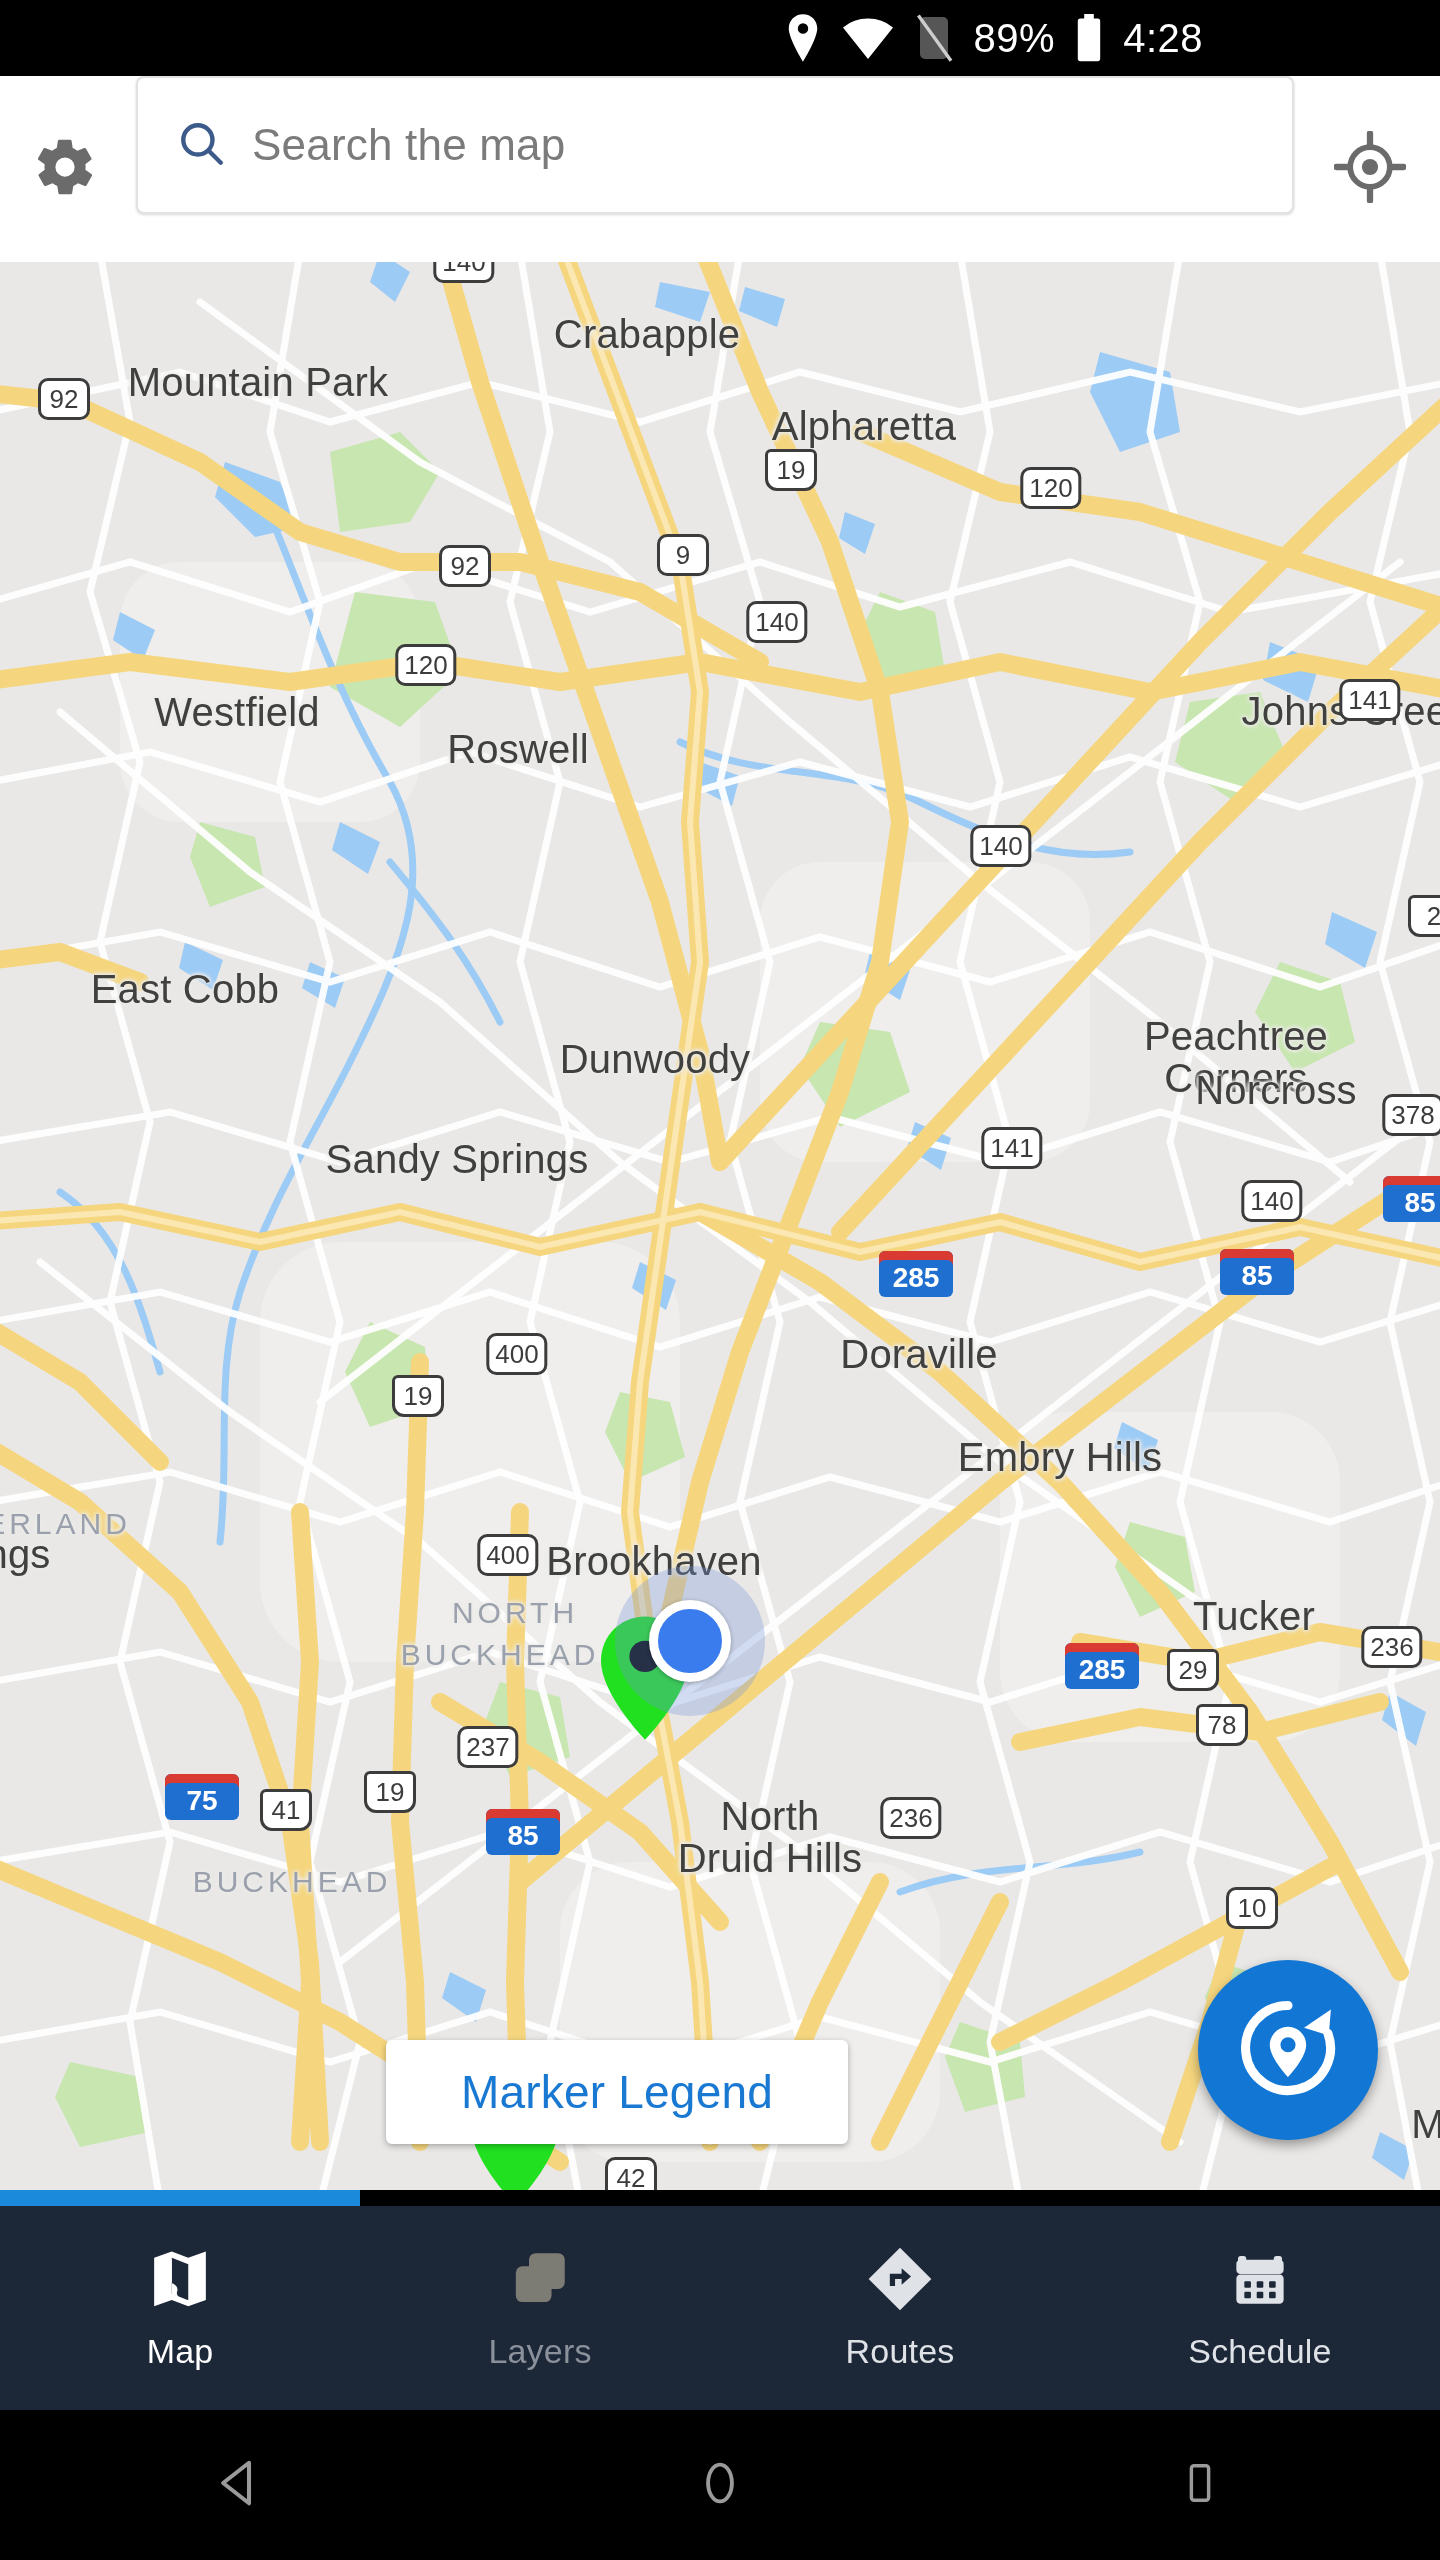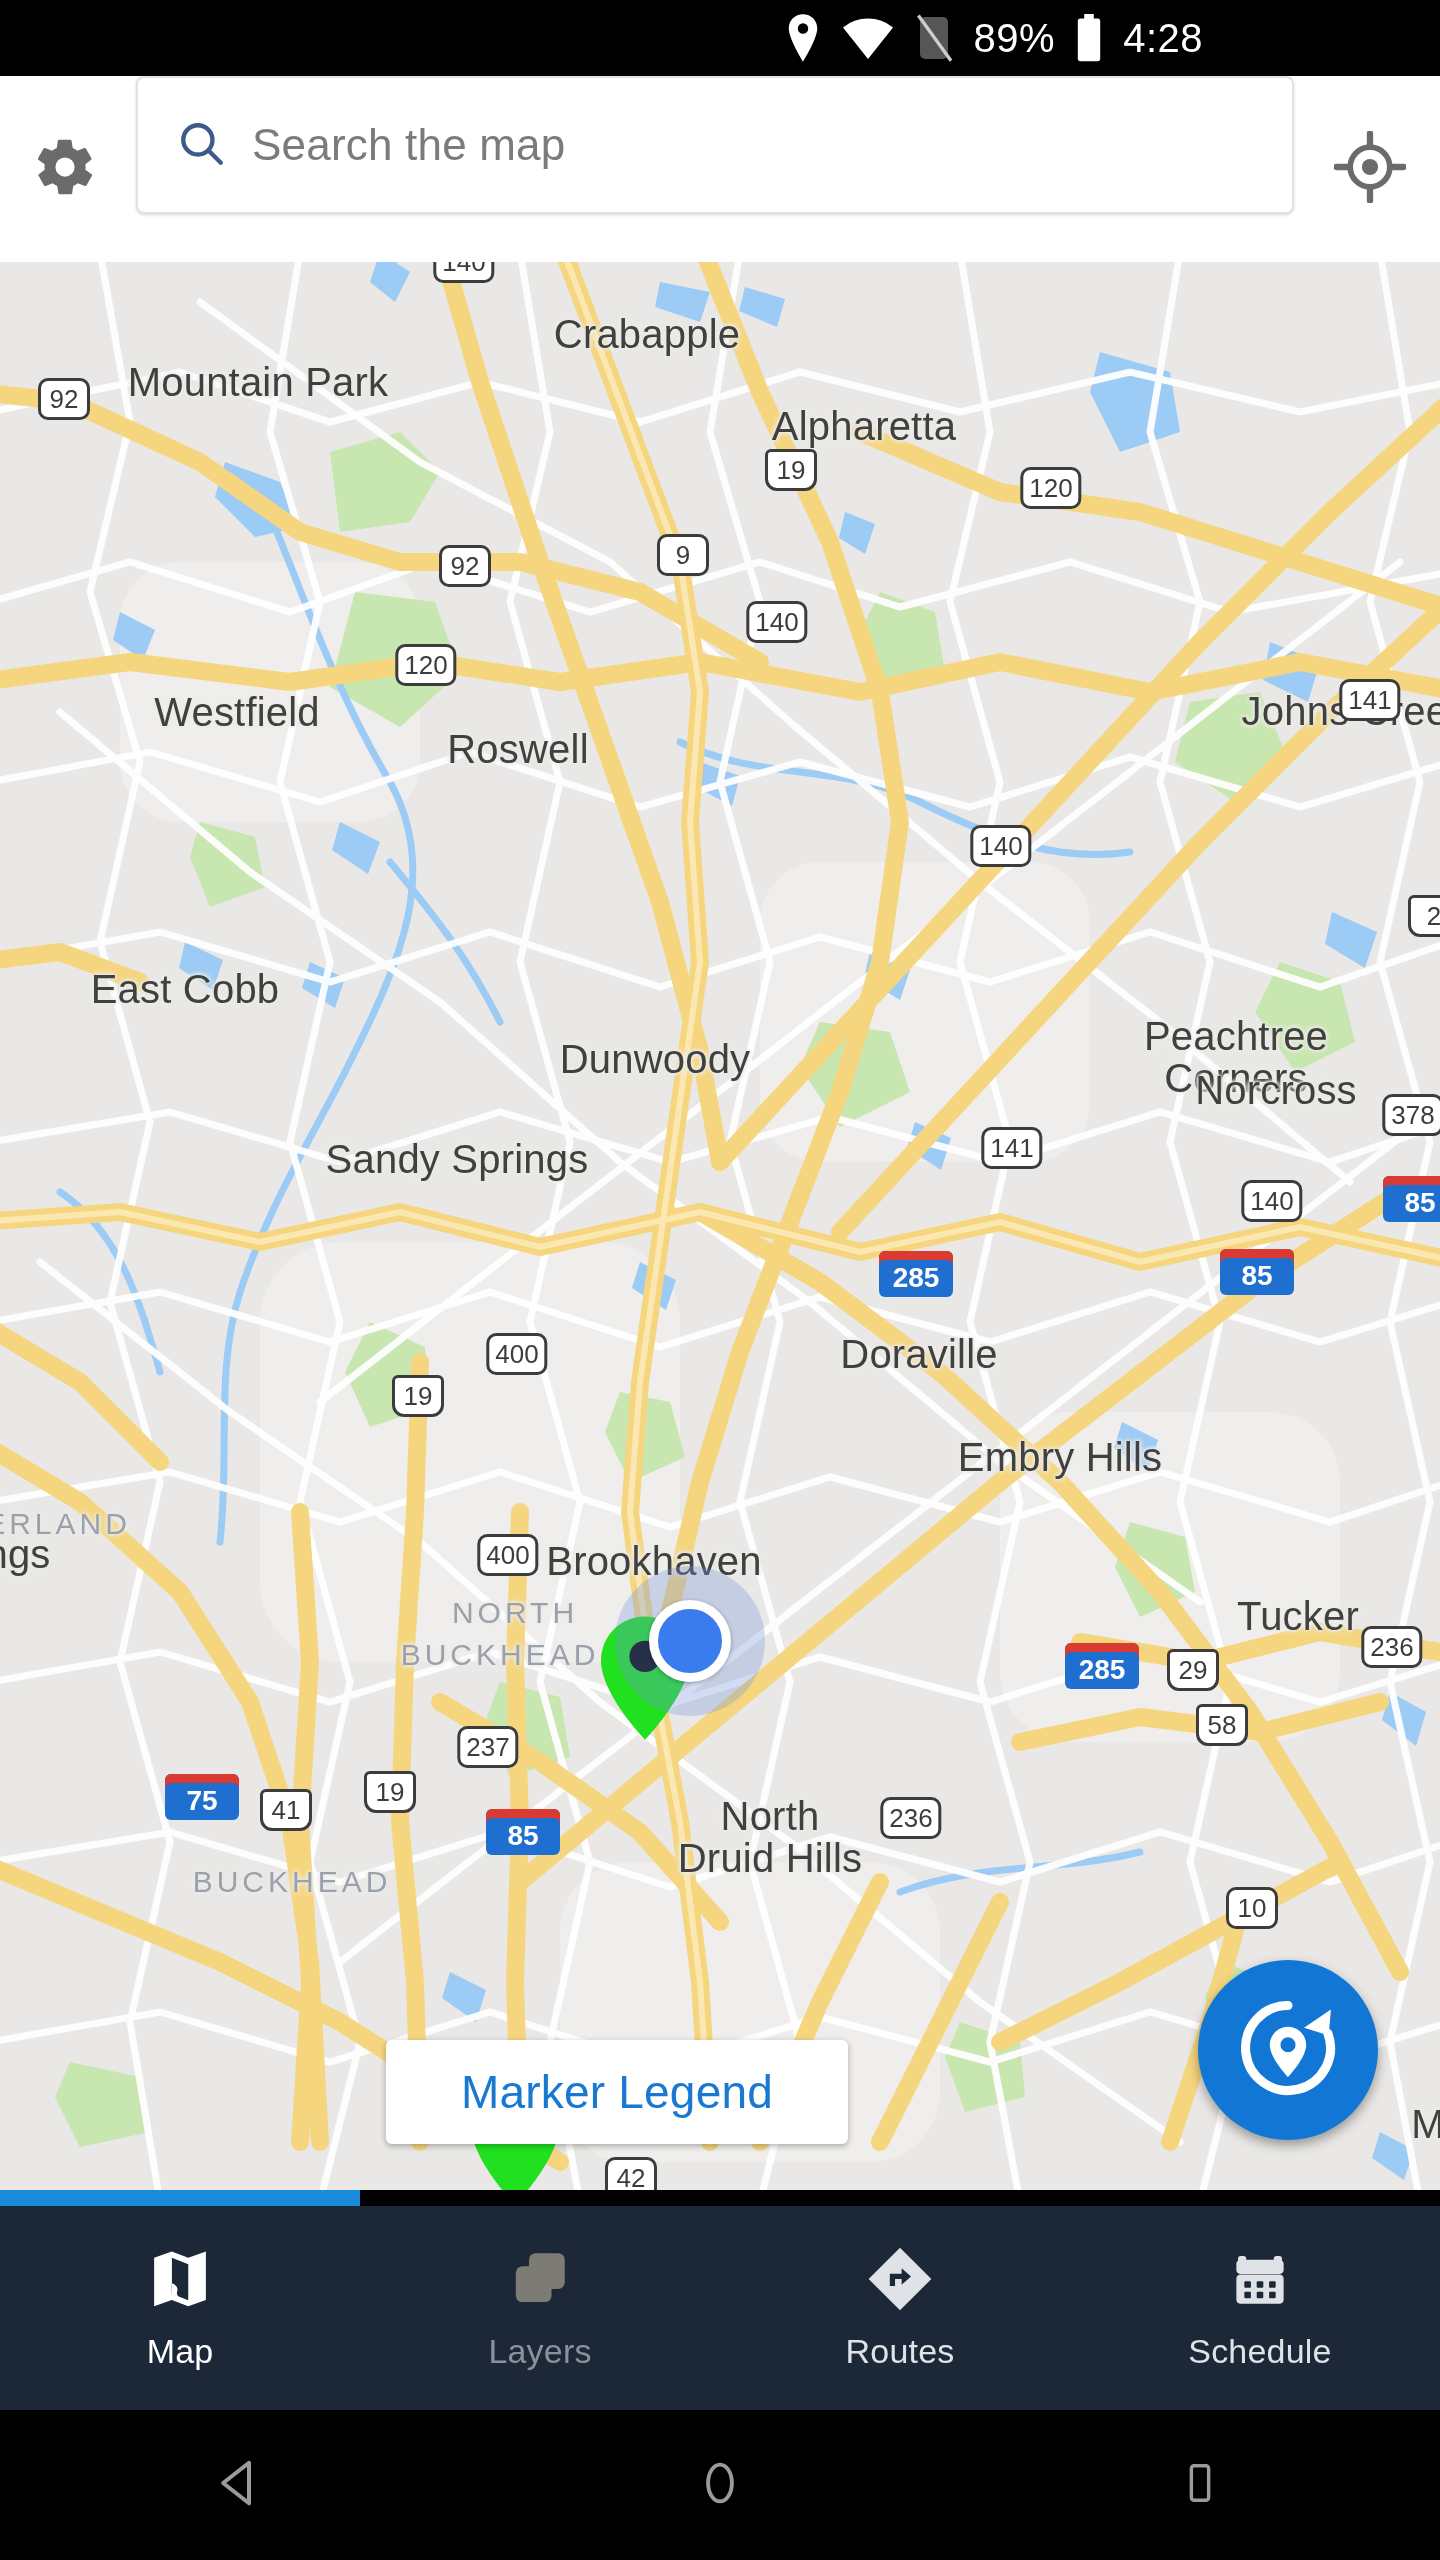--- a/index.html
+++ b/index.html
@@ -351,21 +351,21 @@
         <div class="citylabel two" style="left: 1236px; top: 795px;">
           <div>Peachtree</div>
           <div>Corners</div>
         </div>
         <div class="citylabel" style="left: 655px; top: 797px;">Dunwoody</div>
         <div class="citylabel" style="left: 1276px; top: 828px;">Norcross</div>
         <div class="citylabel" style="left: 457px; top: 897px;">Sandy Springs</div>
         <div class="citylabel" style="left: 919px; top: 1092px;">Doraville</div>
         <div class="citylabel" style="left: 1060px; top: 1195px;">Embry Hills</div>
         <div class="citylabel" style="left: 654px; top: 1299px;">Brookhaven</div>
-        <div class="citylabel" style="left: 1298px; top: 1354px;">Tucker</div>
+        <div class="citylabel" style="left: 1254px; top: 1354px;">Tucker</div>
         <div class="citylabel two" style="left: 770px; top: 1575px;">
           <div>North</div>
           <div>Druid Hills</div>
         </div>
         <div class="citylabel" style="left: 18px; top: 1292px;">ngs</div>
         <div class="citylabel" style="left: 1428px; top: 1862px;">M</div>
         <div class="hoodlabel" style="left: 58px; top: 1262px;">ERLAND</div>
         <div class="hoodlabel" style="left: 515px; top: 1351px;">NORTH</div>
         <div class="hoodlabel" style="left: 500px; top: 1393px;">BUCKHEAD</div>
         <div class="hoodlabel" style="left: 292px; top: 1620px;">BUCKHEAD</div>
@@ -386,21 +386,21 @@
         <div class="shield interstate" style="left: 1420px; top: 937px;">85</div>
         <div class="shield interstate" style="left: 916px; top: 1012px;">285</div>
         <div class="shield interstate" style="left: 1257px; top: 1010px;">85</div>
         <div class="shield" style="left: 517px; top: 1092px;">400</div>
         <div class="shield us" style="left: 418px; top: 1134px;">19</div>
         <div class="shield" style="left: 508px; top: 1293px;">400</div>
         <div class="shield interstate" style="left: 1102px; top: 1404px;">285</div>
         <div class="shield us" style="left: 1193px; top: 1408px;">29</div>
         <div class="shield" style="left: 1392px; top: 1385px;">236</div>
         <div class="shield" style="left: 488px; top: 1485px;">237</div>
-        <div class="shield us" style="left: 1222px; top: 1463px;">58</div>
+        <div class="shield us" style="left: 1222px; top: 1463px;">78</div>
         <div class="shield us" style="left: 390px; top: 1530px;">19</div>
         <div class="shield us" style="left: 286px; top: 1548px;">41</div>
         <div class="shield interstate" style="left: 202px; top: 1535px;">75</div>
         <div class="shield interstate" style="left: 523px; top: 1570px;">85</div>
         <div class="shield" style="left: 911px; top: 1556px;">236</div>
         <div class="shield" style="left: 1252px; top: 1646px;">10</div>
         <div class="shield" style="left: 631px; top: 1916px;">42</div>
         <div class="marker" style="left: 597px; top: 1352px;">
           <svg width="96" height="128" viewBox="0 0 24 32">
             <path d="M12 0.6C5.9 0.6 1 5.5 1 11.6 1 20.1 12 31.4 12 31.4S23 20.1 23 11.6C23 5.5 18.1 0.6 12 0.6z" fill="#20e020"></path>

